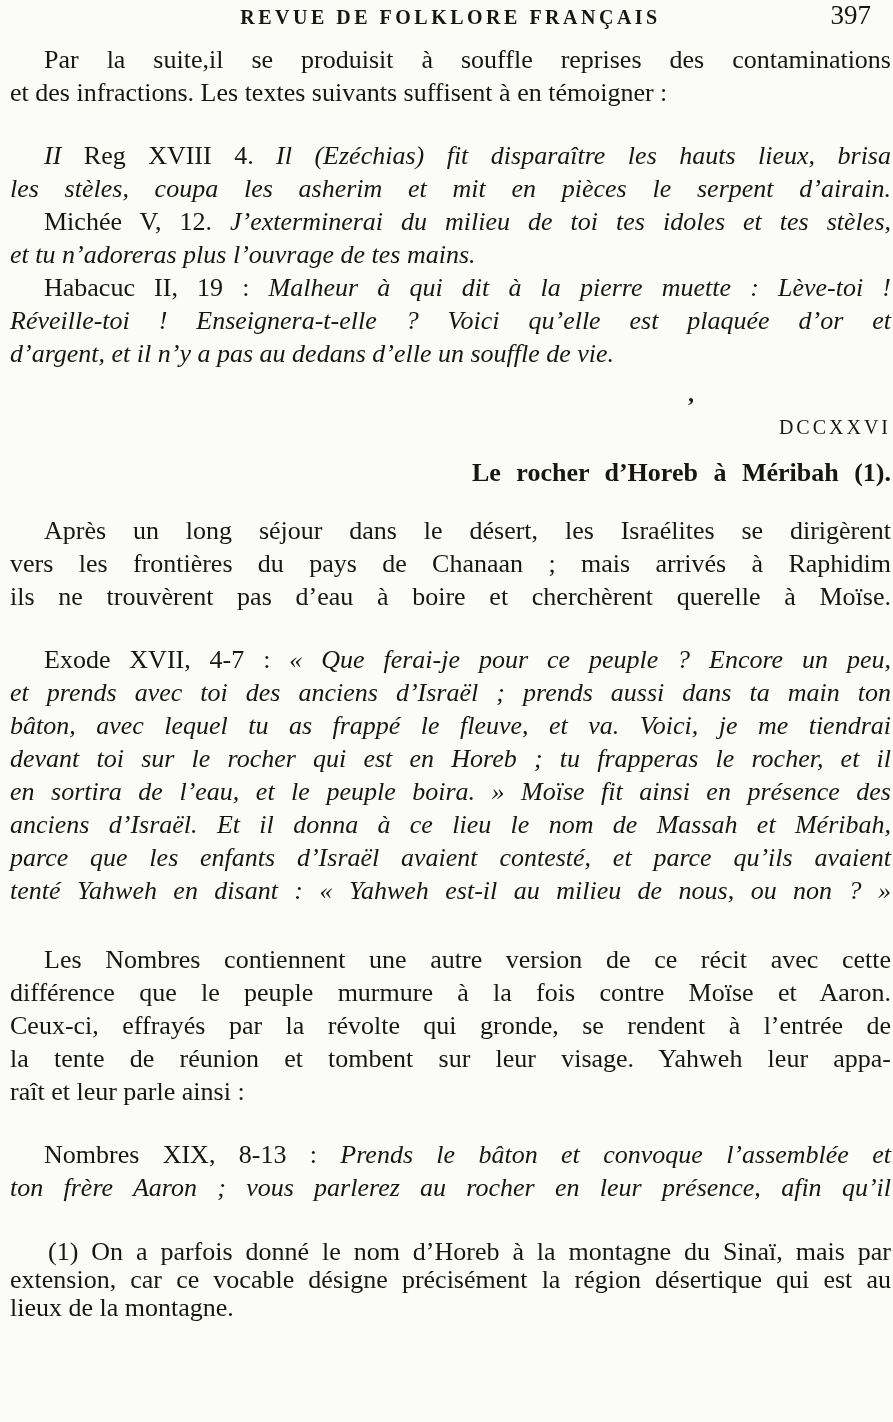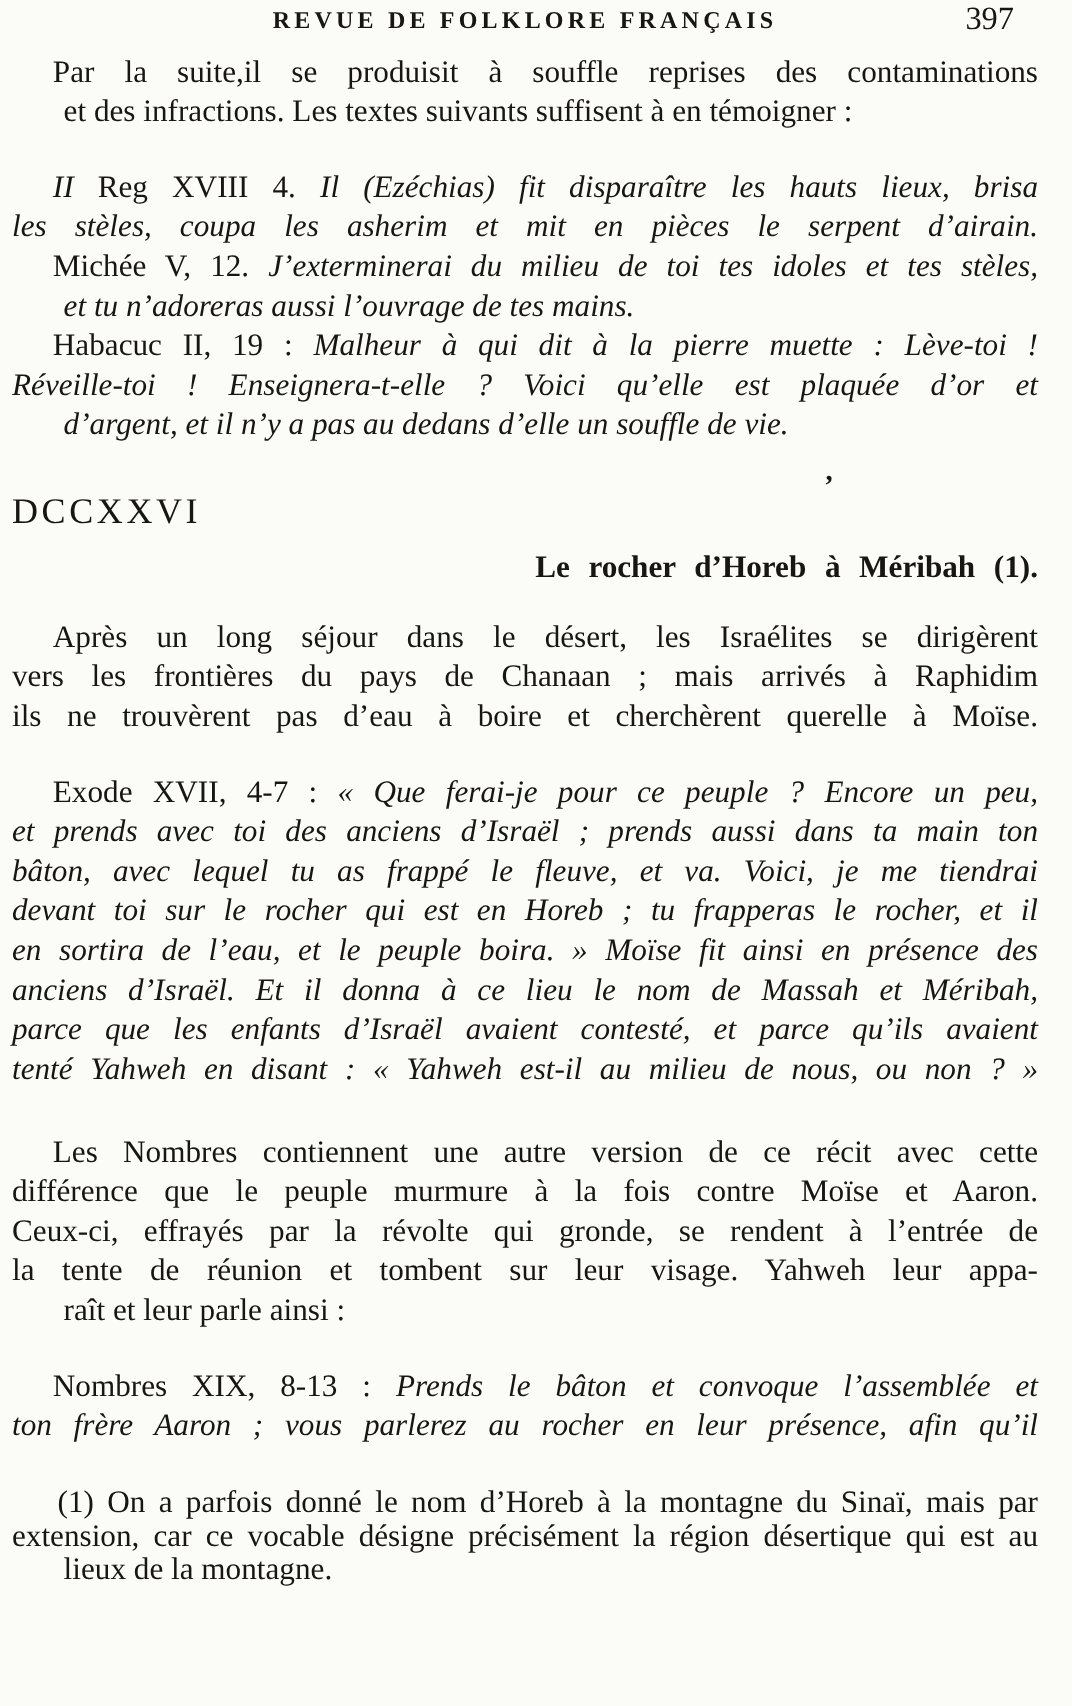--- a/index.html
+++ b/index.html
@@ -7,46 +7,46 @@
     width: 893px; height: 1422px;
     background: #fbfbf8;
     overflow: hidden;
     font-family: "Liberation Serif", "DejaVu Serif", serif;
     color: #181611;
   }
   .page {
     position: relative;
     width: 100%; height: 100%;
     box-sizing: border-box;
-    padding: 3px 28px 0 10px;
+    padding: 3px 2px 0 10px;
   }
   .header { position: relative; height: 32px; margin-bottom: 8px; }
   .journal {
     position: absolute; left: 0; right: 0; top: 3px;
     text-align: center;
     font-size: 20px; font-weight: bold; letter-spacing: 3.5px;
   }
   .pagenum { position: absolute; right: 20px; top: -3px; font-size: 27px; }
 
   .block { margin: 0; }
   .line {
     font-size: 26px; line-height: 33px;
     text-align: justify; text-align-last: justify;
     text-justify: inter-word;
   }
-  .line.end { text-align-last: left; margin-left: 43px; }
+  .line.end { text-align-last: left; }
   .line.first { text-indent: 34px; }
   .i { font-style: italic; }
   .r { font-style: normal; }
 
   .body + .quote { margin-top: 30px; }
   .quote + .body { margin-top: 36px; }
   .heading {
-    margin-top: 40px; text-align: left;
-    font-size: 30px; letter-spacing: 3px; line-height: 34px;
+    margin-top: 40px; text-align: right;
+    font-size: 20px; letter-spacing: 3px; line-height: 34px;
   }
   .subheading {
     margin-top: 12px; text-align: right;
     font-size: 26px; font-weight: bold; word-spacing: 9px; line-height: 34px;
   }
   .subheading + .body { margin-top: 24px; }
   .footnote { margin-top: 34px; }
   .footnote .line { font-size: 26px; line-height: 28px; }
   .footnote .line.first { text-indent: 38px; }
 
@@ -67,21 +67,21 @@
       <div class="block body">
         <div class="line first"><span class="r">Par la suite,il se produisit à souffle reprises des contaminations</span></div>
         <div class="line end"><span class="r">et des infractions. Les textes suivants suffisent à en témoigner :</span></div>
       </div>
       <div class="block quote">
         <div class="line first"><span class="i">II </span><span class="r">Reg XVIII 4. </span><span class="i">Il (Ezéchias) fit disparaître les hauts lieux, brisa</span></div>
         <div class="line"><span class="i">les stèles, coupa les asherim et mit en pièces le serpent d’airain.</span></div>
       </div>
       <div class="block quote">
         <div class="line first"><span class="r">Michée V, 12. </span><span class="i">J’exterminerai du milieu de toi tes idoles et tes stèles,</span></div>
-        <div class="line end"><span class="i">et tu n’adoreras aussi l’ouvrage de tes mains.</span></div>
+        <div class="line end"><span class="i">et tu n’adoreras plus l’ouvrage de tes mains.</span></div>
       </div>
       <div class="block quote">
         <div class="line first"><span class="r">Habacuc II, 19 : </span><span class="i">Malheur à qui dit à la pierre muette : Lève-toi !</span></div>
         <div class="line"><span class="i">Réveille-toi ! Enseignera-t-elle ? Voici qu’elle est plaquée d’or et</span></div>
         <div class="line end"><span class="i">d’argent, et il n’y a pas au dedans d’elle un souffle de vie.</span></div>
       </div>
       <div class="block heading">DCCXXVI</div>
       <div class="block subheading">Le rocher d’Horeb à Méribah (1).</div>
       <div class="block body">
         <div class="line first"><span class="r">Après un long séjour dans le désert, les Israélites se dirigèrent</span></div>

